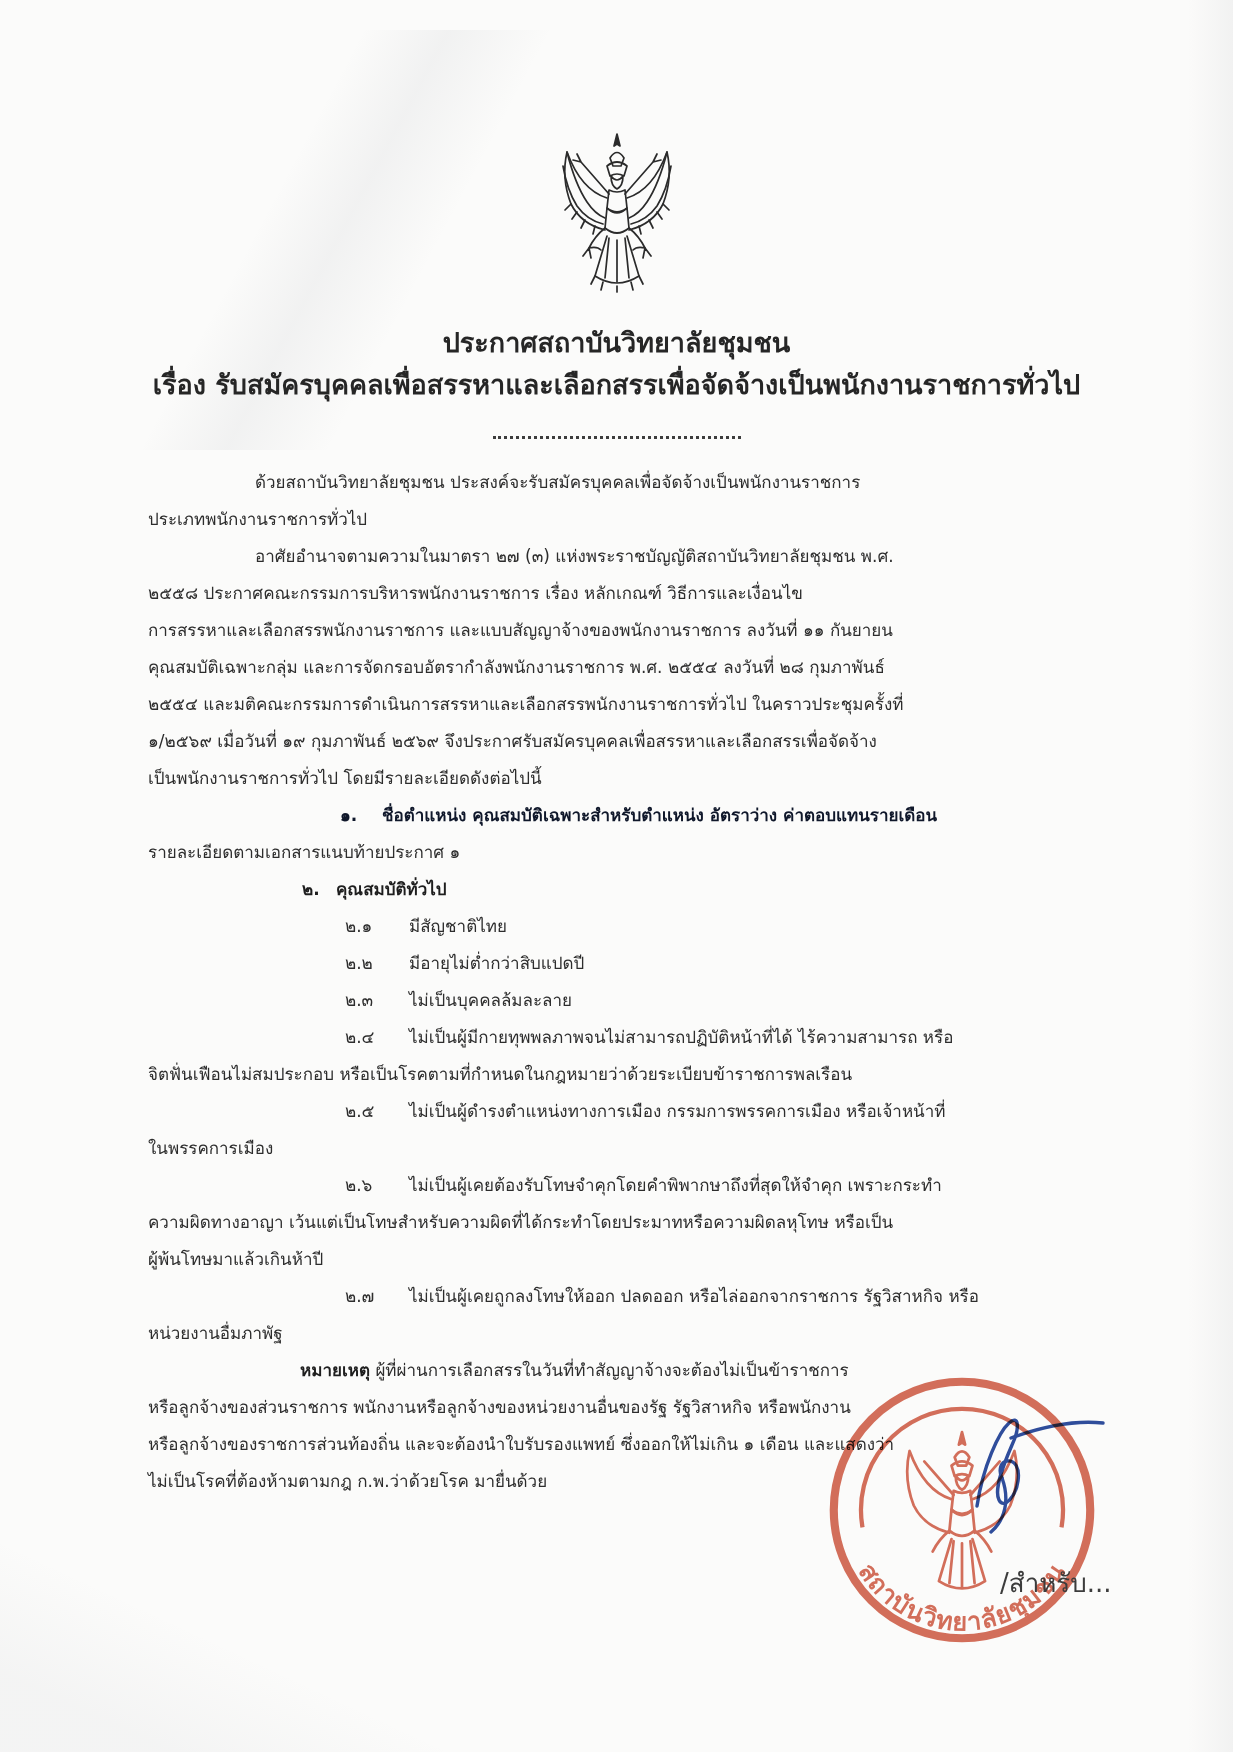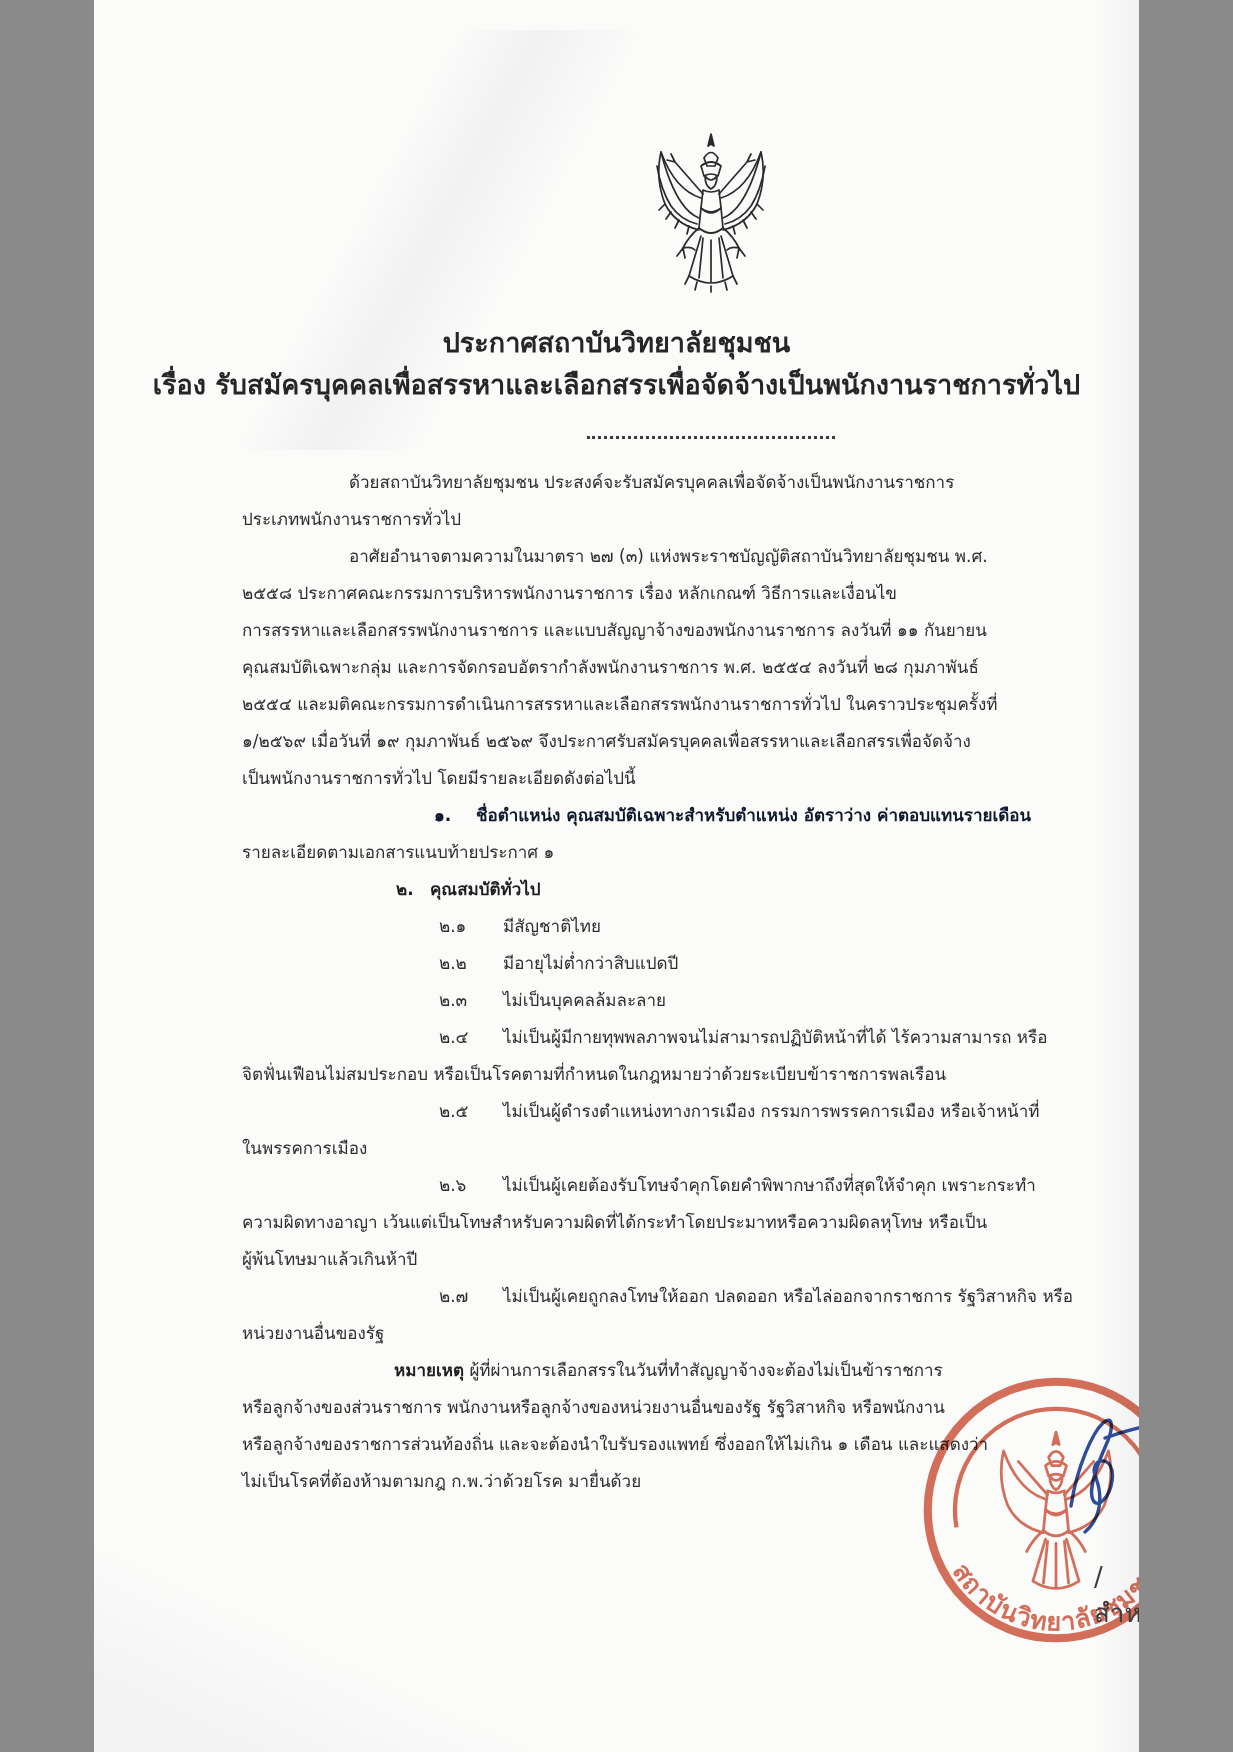--- a/index.html
+++ b/index.html
@@ -1,18 +1,18 @@
 <!DOCTYPE html>
 <html><head>
 <meta charset="utf-8">
 <style>
   html,body{margin:0;padding:0;background:#8a8a8a;}
   .page{
     position:relative;
-    width:1045px;height:1752px;
+    width:1233px;height:1752px;
     margin:0 auto;
     background:#fbfbfa;
     font-family:"DejaVu Sans","Liberation Sans",sans-serif;
     color:#2d2d2d;
     overflow:hidden;
   }
   .artifact{position:absolute;pointer-events:none;}
   .fold-shadow{
     left:0;top:30px;width:640px;height:420px;
     background:linear-gradient(118deg,transparent 42%,rgba(110,115,128,0.07) 52%,transparent 64%);
@@ -139,21 +139,21 @@
     </div>
     <div class="line">ในพรรคการเมือง</div>
     <div class="line sub">
       <span class="num">๒.๖</span><span>ไม่เป็นผู้เคยต้องรับโทษจำคุกโดยคำพิพากษาถึงที่สุดให้จำคุก เพราะกระทำ</span>
     </div>
     <div class="line">ความผิดทางอาญา เว้นแต่เป็นโทษสำหรับความผิดที่ได้กระทำโดยประมาทหรือความผิดลหุโทษ หรือเป็น</div>
     <div class="line">ผู้พ้นโทษมาแล้วเกินห้าปี</div>
     <div class="line sub">
       <span class="num">๒.๗</span><span>ไม่เป็นผู้เคยถูกลงโทษให้ออก ปลดออก หรือไล่ออกจากราชการ รัฐวิสาหกิจ หรือ</span>
     </div>
-    <div class="line">หน่วยงานอื่นของรัฐ</div>
+    <div class="line">หน่วยงานอื่มภาพัฐ</div>
     <div class="line note">
       <span class="b">หมายเหตุ</span>
       <span>ผู้ที่ผ่านการเลือกสรรในวันที่ทำสัญญาจ้างจะต้องไม่เป็นข้าราชการ</span>
     </div>
     <div class="line">หรือลูกจ้างของส่วนราชการ พนักงานหรือลูกจ้างของหน่วยงานอื่นของรัฐ รัฐวิสาหกิจ หรือพนักงาน</div>
     <div class="line">หรือลูกจ้างของราชการส่วนท้องถิ่น และจะต้องนำใบรับรองแพทย์ ซึ่งออกให้ไม่เกิน ๑ เดือน และแสดงว่า</div>
     <div class="line">ไม่เป็นโรคที่ต้องห้ามตามกฎ ก.พ.ว่าด้วยโรค มายื่นด้วย</div>
   </div>
 
   <svg class="stamp" viewBox="0 0 140 140">

